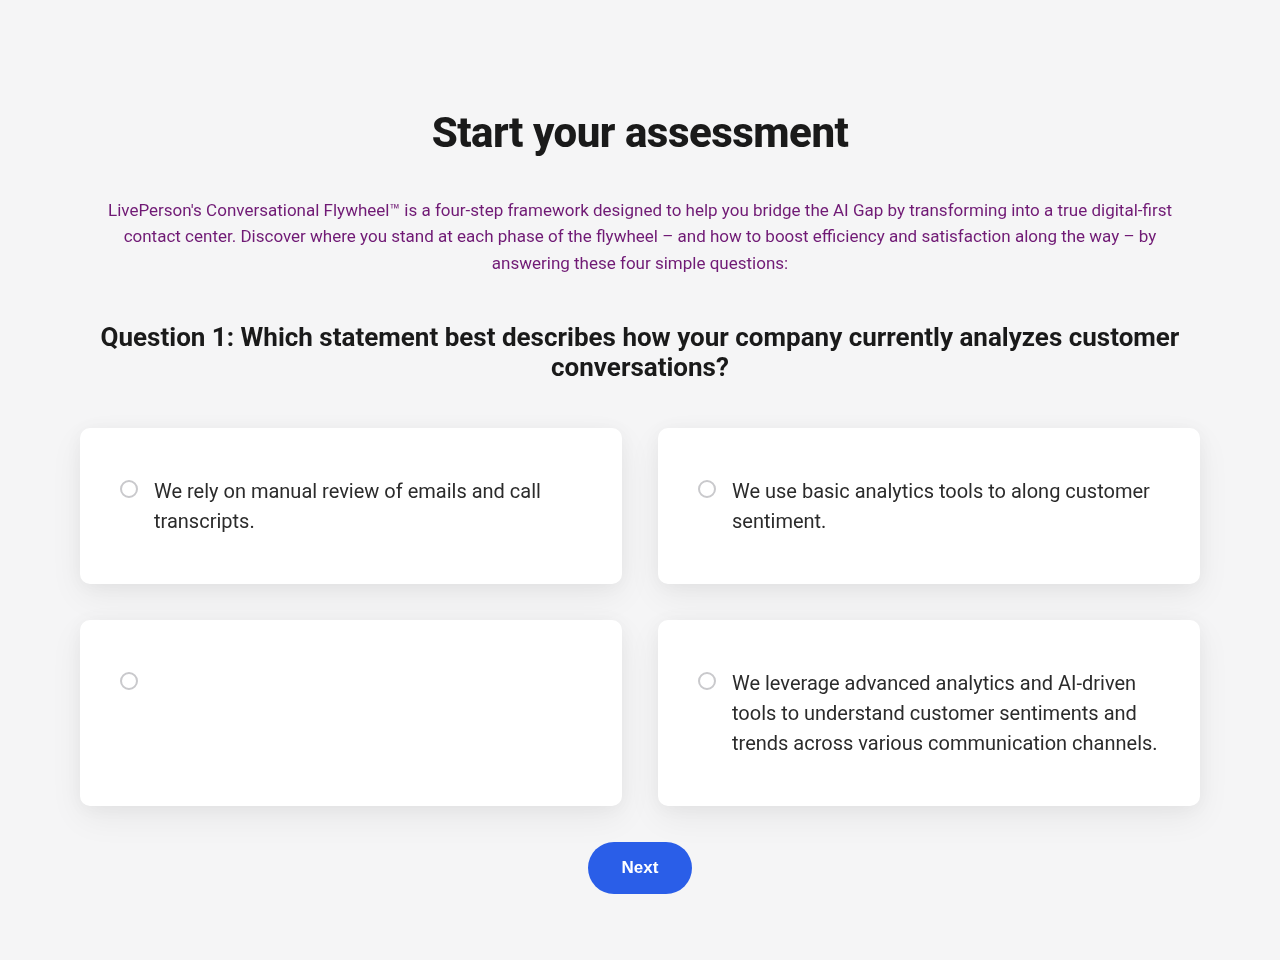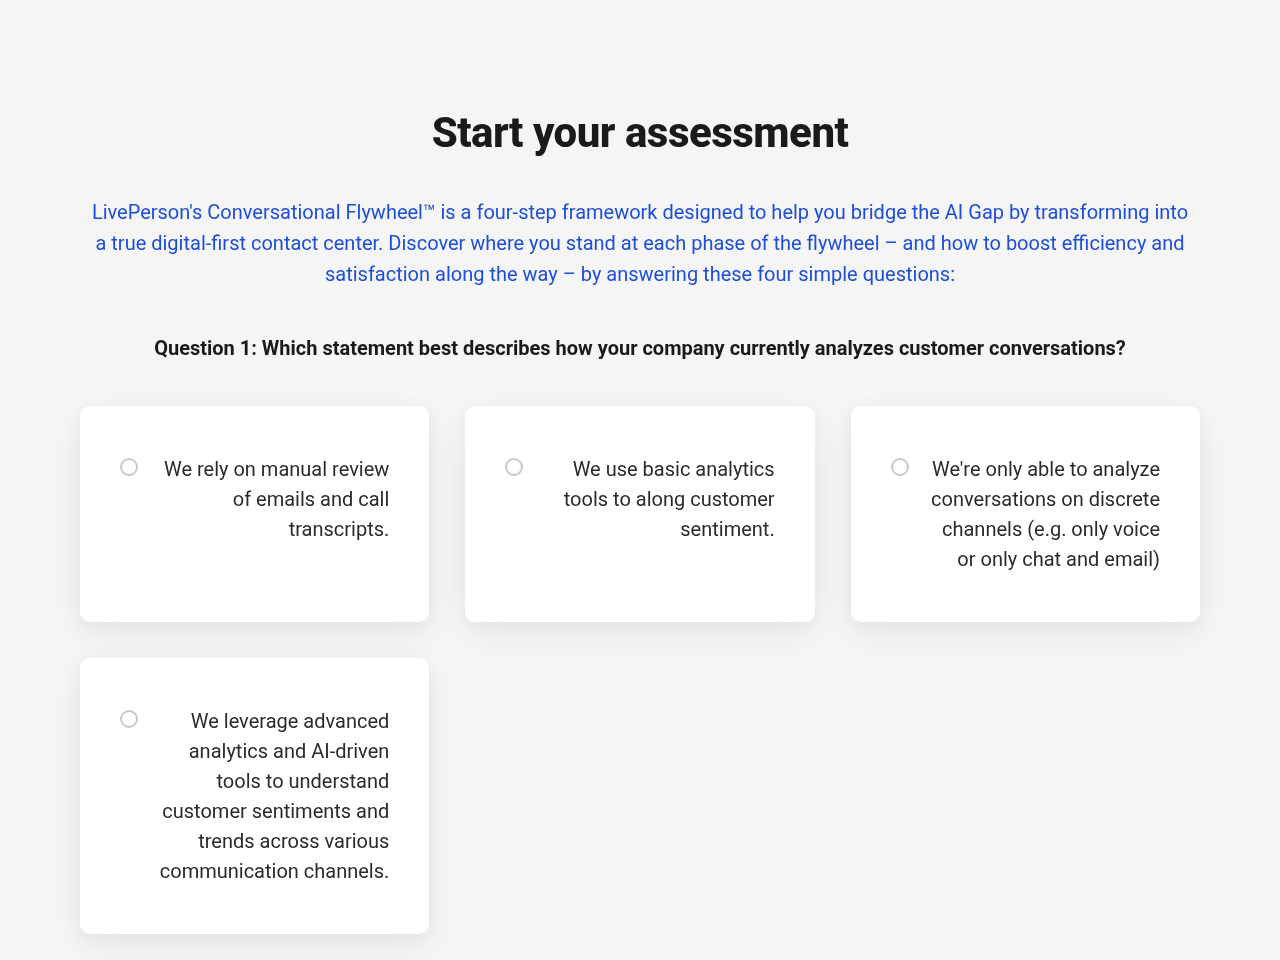--- a/index.html
+++ b/index.html
@@ -26,41 +26,40 @@
       text-align: center;
       font-size: 42px;
       font-weight: 800;
       color: #1a1a1a;
       letter-spacing: -0.5px;
       margin-bottom: 40px;
     }
     
     .description {
       text-align: center;
-      font-size: 20px;
+      font-size: 17px;
       line-height: 1.55;
-      color: #1d4ed8;
+      color: #701a75;
       margin-bottom: 46px;
       padding: 0 4px;
     }
     
     .question {
       text-align: center;
-      font-size: 20px;
+      font-size: 26px;
       font-weight: 700;
       color: #1a1a1a;
       margin-bottom: 46px;
     }
     
     .options-grid {
       display: grid;
-      grid-template-columns: 1fr 1fr 1fr;
+      grid-template-columns: 1fr 1fr;
       gap: 36px 36px;
       margin-bottom: 36px;
-      text-align: right;
     }
     
     .option-card {
       background: #ffffff;
       border-radius: 10px;
       padding: 48px 40px;
       display: flex;
       align-items: flex-start;
       gap: 16px;
       box-shadow: 0 2px 18px rgba(0,0,0,0.04), 0 12px 34px rgba(0,0,0,0.06);
@@ -112,21 +111,20 @@
     <label class="option-card">
       <span class="radio"></span>
       <span class="option-text">We rely on manual review of emails and call transcripts.</span>
     </label>
     <label class="option-card">
       <span class="radio"></span>
       <span class="option-text">We use basic analytics tools to along customer sentiment.</span>
     </label>
     <label class="option-card">
       <span class="radio"></span>
-      <span class="option-text">We're only able to analyze conversations on discrete channels (e.g. only voice or only chat and email)</span>
     </label>
     <label class="option-card">
       <span class="radio"></span>
       <span class="option-text">We leverage advanced analytics and AI-driven tools to understand customer sentiments and trends across various communication channels.</span>
     </label>
   </div>
 
   <div class="button-wrap">
     <button class="next-btn">Next</button>
   </div>

